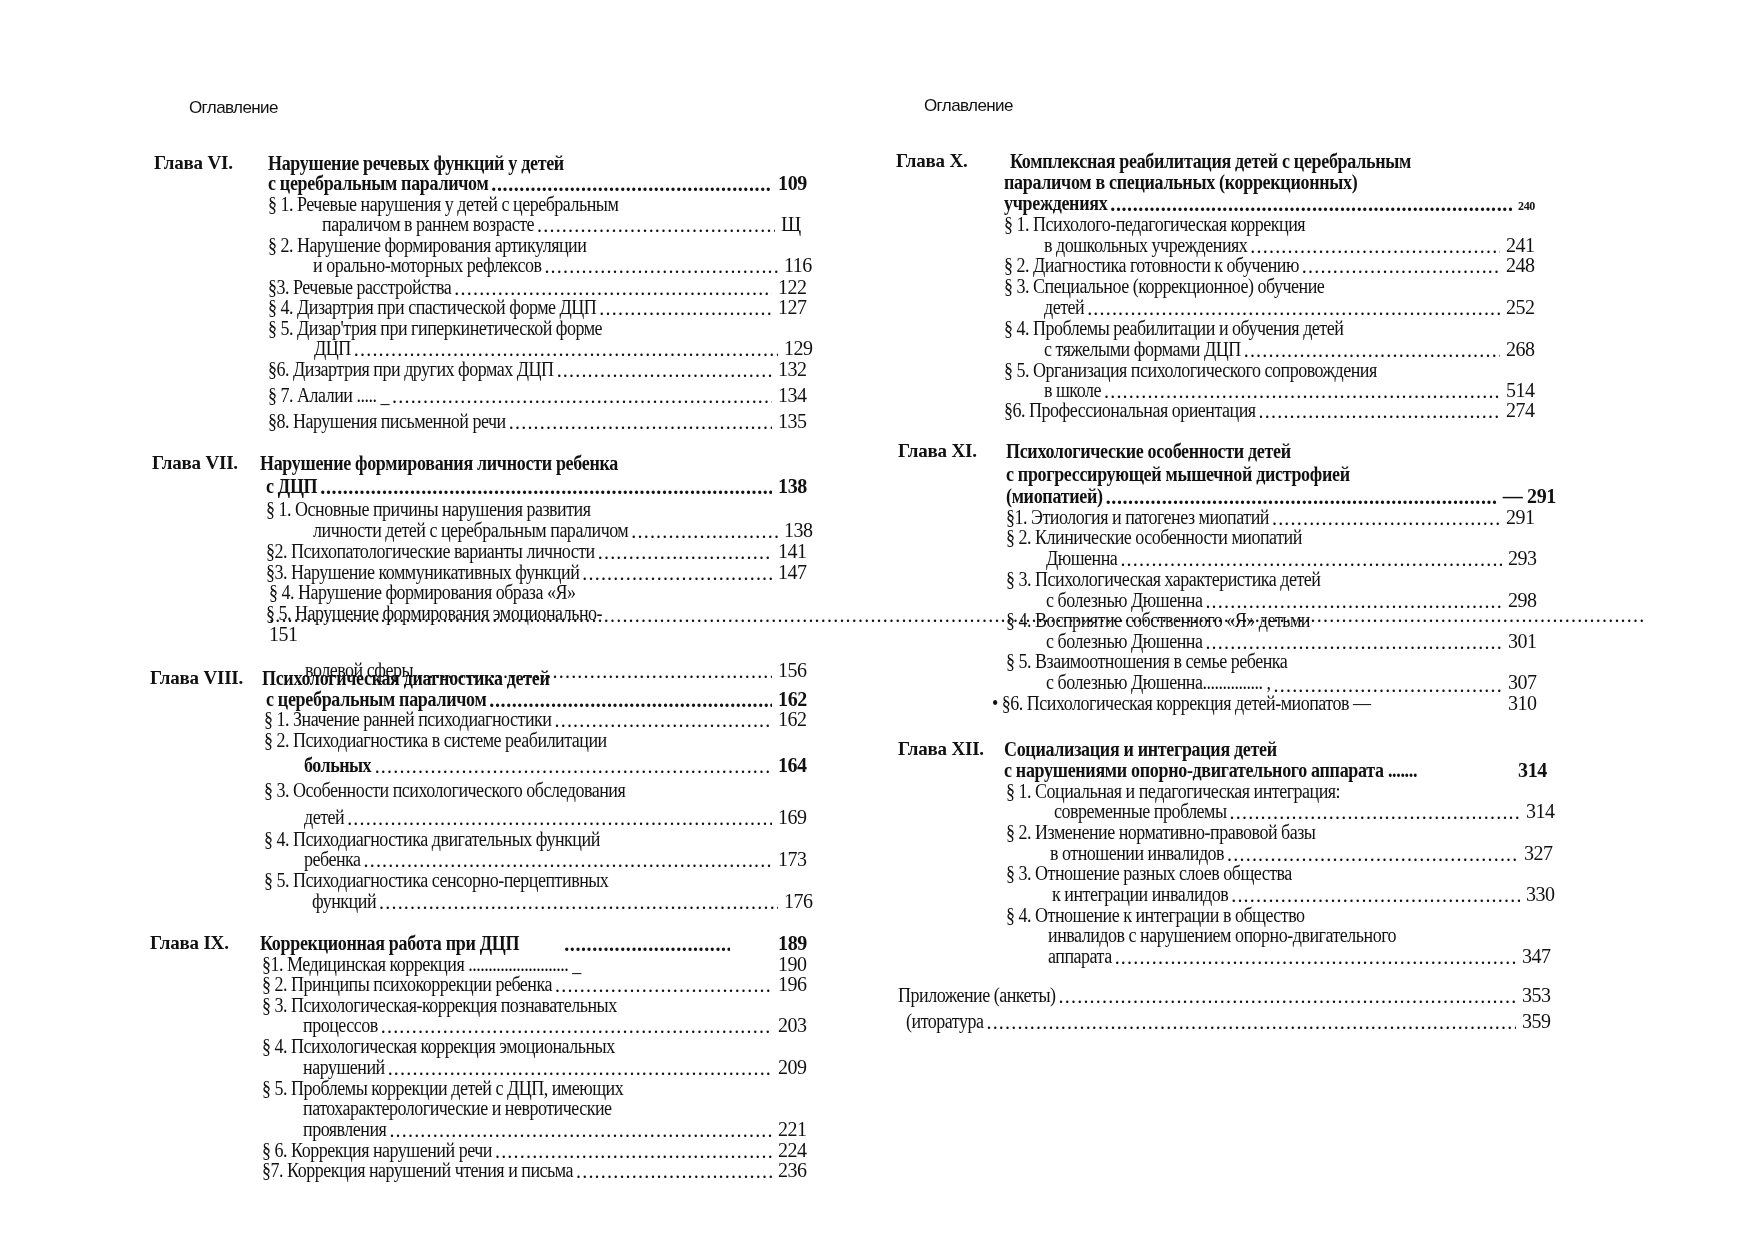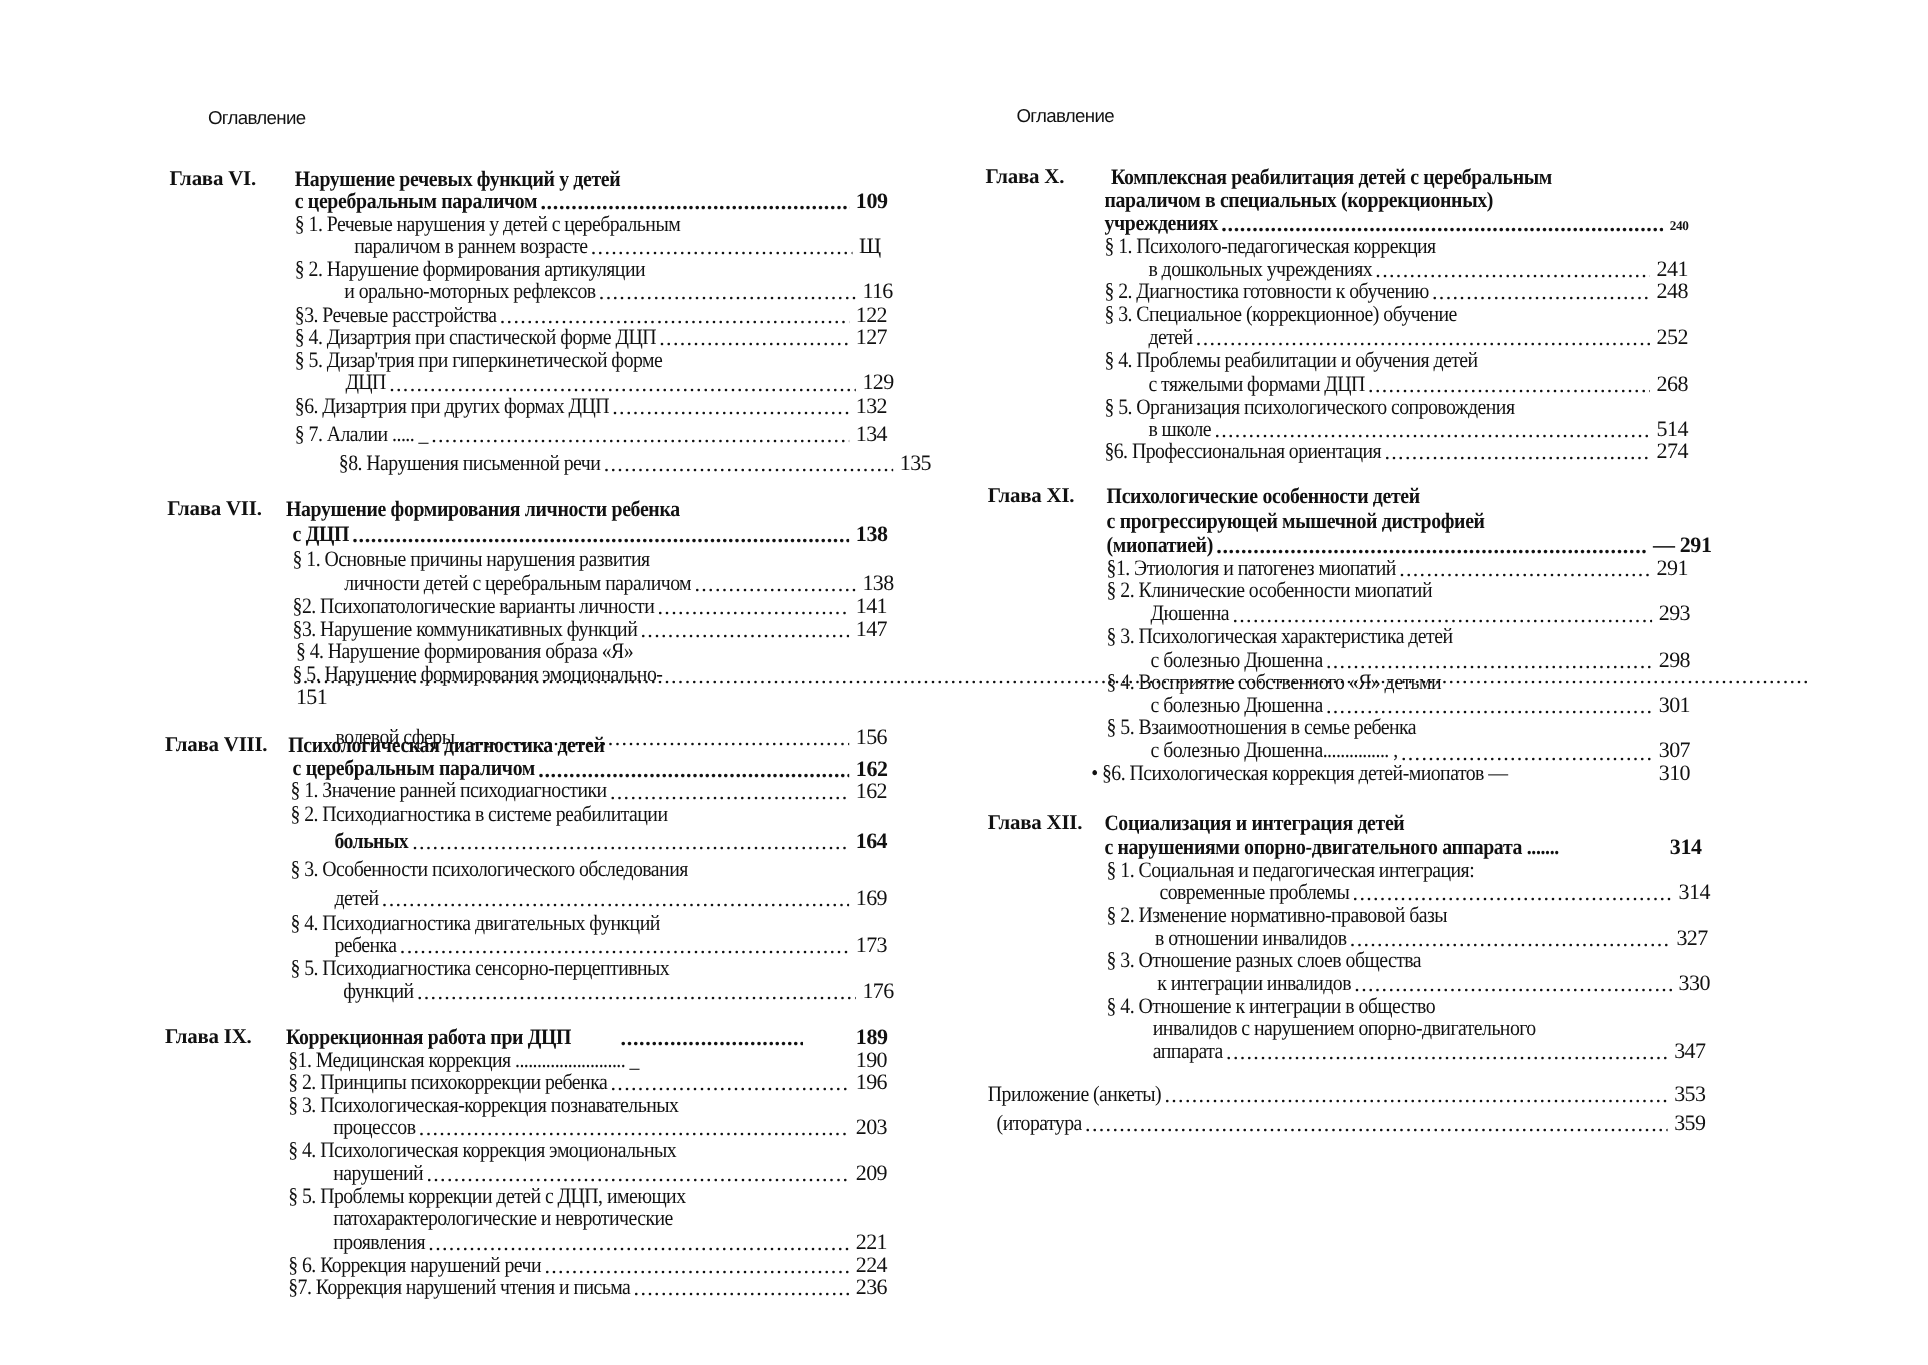--- a/index.html
+++ b/index.html
@@ -90,21 +90,21 @@
       <div class="toc-line" style="left: 268px; top: 358px; width: 544px;">
         <span class="txt" style="display: inline-block; transform: scaleX(0.9); transform-origin: left center; margin-right: -31.7px;">§6. Дизартрия при других формах ДЦП</span>
         <span class="dots"></span>
         <span class="num">132</span>
       </div>
       <div class="toc-line" style="left: 268px; top: 384px; width: 544px;">
         <span class="txt" style="display: inline-block; transform: scaleX(0.9); transform-origin: left center; margin-right: -13.4px;">§ 7. Алалии ..... _</span>
         <span class="dots"></span>
         <span class="num">134</span>
       </div>
-      <div class="toc-line" style="left: 268px; top: 410px; width: 544px; margin-left: 40px;">
+      <div class="toc-line" style="left: 268px; top: 410px; width: 544px;">
         <span class="txt" style="display: inline-block; transform: scaleX(0.9); transform-origin: left center; margin-right: -26.4px;">§8. Нарушения письменной речи</span>
         <span class="dots"></span>
         <span class="num">135</span>
       </div>
       <div class="chapter-label" style="left: 152px; top: 452px;">Глава VII.</div>
       <div class="toc-line bold nodots" style="left: 260px; top: 452px; transform: scaleX(0.9);">
         <span class="txt">Нарушение формирования личности ребенка</span>
       </div>
       <div class="toc-line bold" style="left: 266px; top: 475px; width: 546px;">
         <span class="txt" style="display: inline-block; transform: scaleX(0.9); transform-origin: left center; margin-right: -5.7px;">с ДЦП</span>

